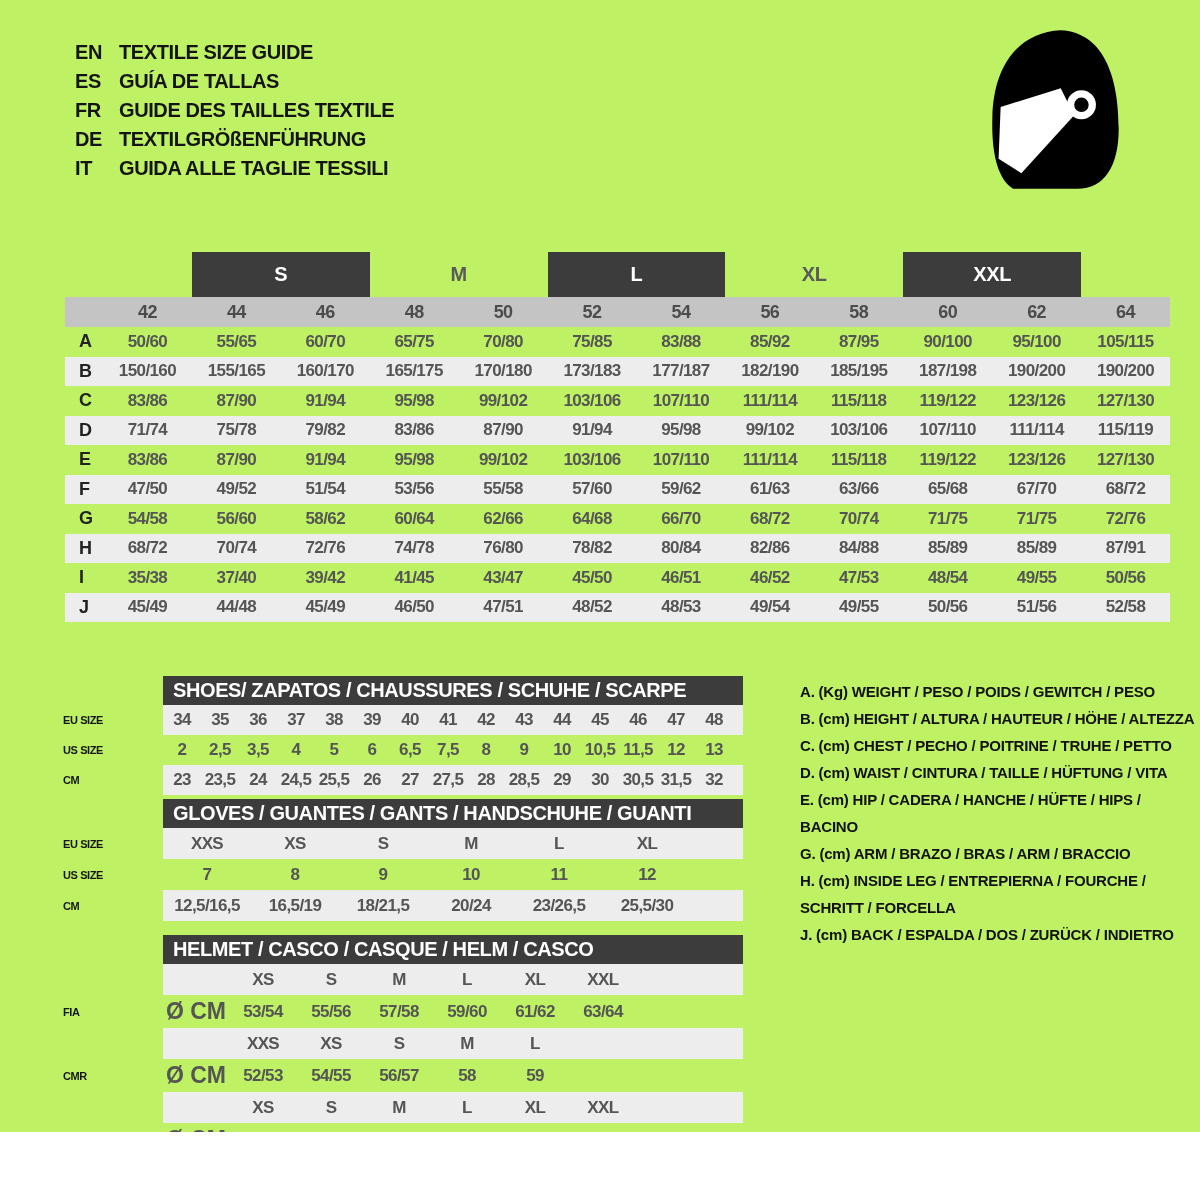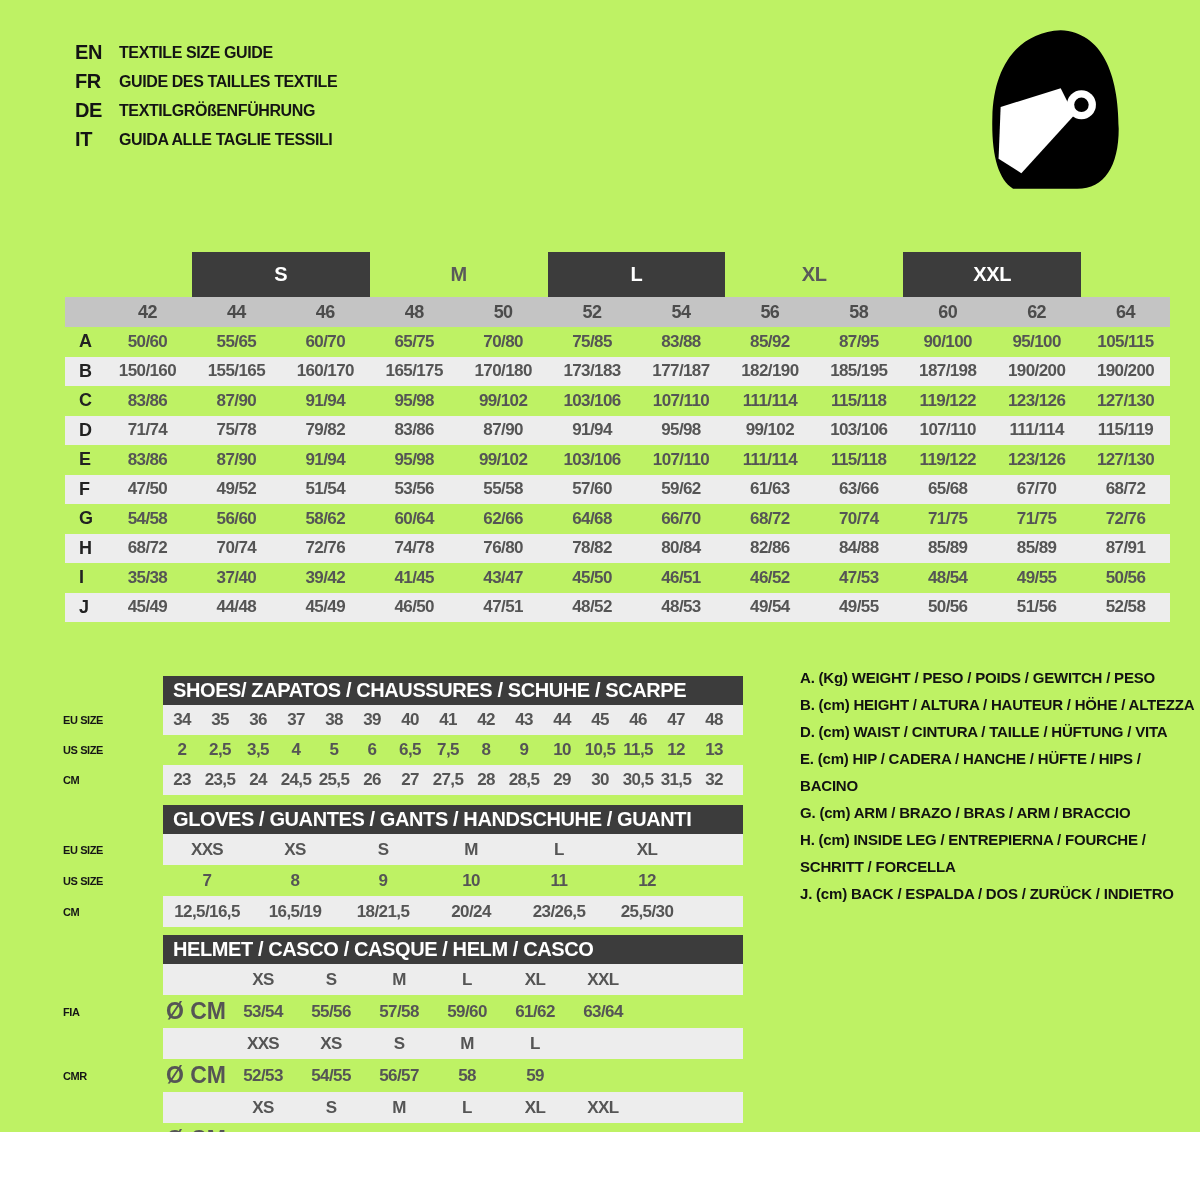--- a/index.html
+++ b/index.html
@@ -4,21 +4,21 @@
 <style>
   *{margin:0;padding:0;box-sizing:border-box}
   html,body{background:#fff}
   body{font-family:"Liberation Sans","DejaVu Sans",sans-serif;}
   .page{position:relative;width:1200px;height:1132px;background:#bef264;overflow:hidden}
 
   
   .languages{position:absolute;left:75px;top:38px}
   .lang-row{display:flex;height:29px;align-items:center}
   .lang-code{width:44px;font-weight:bold;font-size:20px;color:#141414;letter-spacing:-0.4px}
-  .lang-label{font-weight:bold;font-size:16px;color:#141414;letter-spacing:-0.4px}
+  .lang-label{font-weight:bold;font-size:20px;color:#141414;letter-spacing:-0.4px}
 
   
   .helmet-icon{position:absolute;left:982px;top:26px;width:145px;height:168px}
 
   
   .size-table{position:absolute;left:65px;top:252px;width:1105px}
   .bands-row{display:grid;grid-template-columns:repeat(12,1fr);padding-left:38px;height:45px}
   .band{display:flex;align-items:center;justify-content:center;font-weight:bold;font-size:20px;color:#5a5a5a;letter-spacing:-0.3px}
   .band.boxed{background:#3c3c3c;color:#fff}
   .band:nth-child(1){grid-column:2/4}
@@ -38,48 +38,52 @@
   .sections{position:absolute;left:48px;top:676px;width:700px}
   .sec-header{display:flex;height:29px}
   .label-spacer{width:115px}
   .sec-title{width:580px;background:#3c3c3c;color:#fff;font-weight:bold;font-size:20px;display:flex;align-items:center;padding-left:10px;letter-spacing:-0.4px}
   .sec-label{width:115px;display:flex;align-items:center;padding-left:15px;font-weight:bold;font-size:11px;color:#161616;letter-spacing:-0.4px}
   .srow{display:flex;height:30px}
   .grow{display:flex;height:31px}
   .scells{width:580px;display:grid;grid-template-columns:repeat(15,38px)}
   .gcells{width:580px;display:grid;grid-template-columns:repeat(6,88px)}
   .stripe{background:#ededed}
-  .gloves-sec{margin-top:10px}
-  .helmet-sec{margin-top:8px}
+  .gloves-sec{margin-top:4px}
+  .helmet-sec{margin-top:14px}
   .hrow{display:flex}
   .hrow.sizes{height:31px}
   .hrow.vals{height:33px}
   .hband{width:580px;display:flex}
   .hband.gray{background:#ededed}
   .hunit,.hunit-spacer{width:66px;display:flex;align-items:center;justify-content:center;font-weight:bold;font-size:23px;color:#555;white-space:nowrap}
   .hsizes{display:grid;grid-template-columns:repeat(6,68px)}
   .hcell{display:flex;align-items:center;justify-content:center;font-weight:bold;font-size:17px;color:#555;letter-spacing:-0.6px;white-space:nowrap}
 
   
-  .legend{position:absolute;left:800px;top:664px;width:400px}
+  .legend{position:absolute;left:800px;top:678px;width:400px}
   .legend-item{font-weight:bold;font-size:15px;line-height:27px;color:#111;letter-spacing:-0.2px}
 
   
   .bottom-bar{position:absolute;left:180px;top:1191px;width:578px;height:9px;background:#3c3c3c}
 </style>
 </head>
 <body>
 
 <div class="page">
 
   <div class="languages">
 
   <div class="lang-row">
       <span class="lang-code">EN</span>
       <span class="lang-label">TEXTILE SIZE GUIDE</span>
+    </div>
+      <div class="lang-row">
+      <span class="lang-code">ES</span>
+      <span class="lang-label">GUÍA DE TALLAS</span>
     </div>
       <div class="lang-row">
       <span class="lang-code">FR</span>
       <span class="lang-label">GUIDE DES TAILLES TEXTILE</span>
     </div>
       <div class="lang-row">
       <span class="lang-code">DE</span>
       <span class="lang-label">TEXTILGRÖßENFÜHRUNG</span>
     </div>
       <div class="lang-row">
@@ -527,20 +531,21 @@
         </div>
         </div>
     </section>
 
   </div>
 
   <div class="legend">
 
   <div class="legend-item">A. (Kg) WEIGHT / PESO / POIDS / GEWITCH / PESO</div>
       <div class="legend-item">B. (cm) HEIGHT / ALTURA / HAUTEUR / HÖHE / ALTEZZA</div>
+      <div class="legend-item">C. (cm) CHEST / PECHO / POITRINE / TRUHE / PETTO</div>
       <div class="legend-item">D. (cm) WAIST / CINTURA / TAILLE / HÜFTUNG / VITA</div>
       <div class="legend-item">E. (cm) HIP / CADERA / HANCHE / HÜFTE / HIPS /  BACINO</div>
       <div class="legend-item">G. (cm) ARM  / BRAZO / BRAS / ARM / BRACCIO</div>
       <div class="legend-item">H. (cm) INSIDE LEG / ENTREPIERNA / FOURCHE / SCHRITT / FORCELLA</div>
       <div class="legend-item">J. (cm) BACK / ESPALDA / DOS / ZURÜCK / INDIETRO</div>
     </div>
 
   <div class="bottom-bar"></div>
 
 </div>

